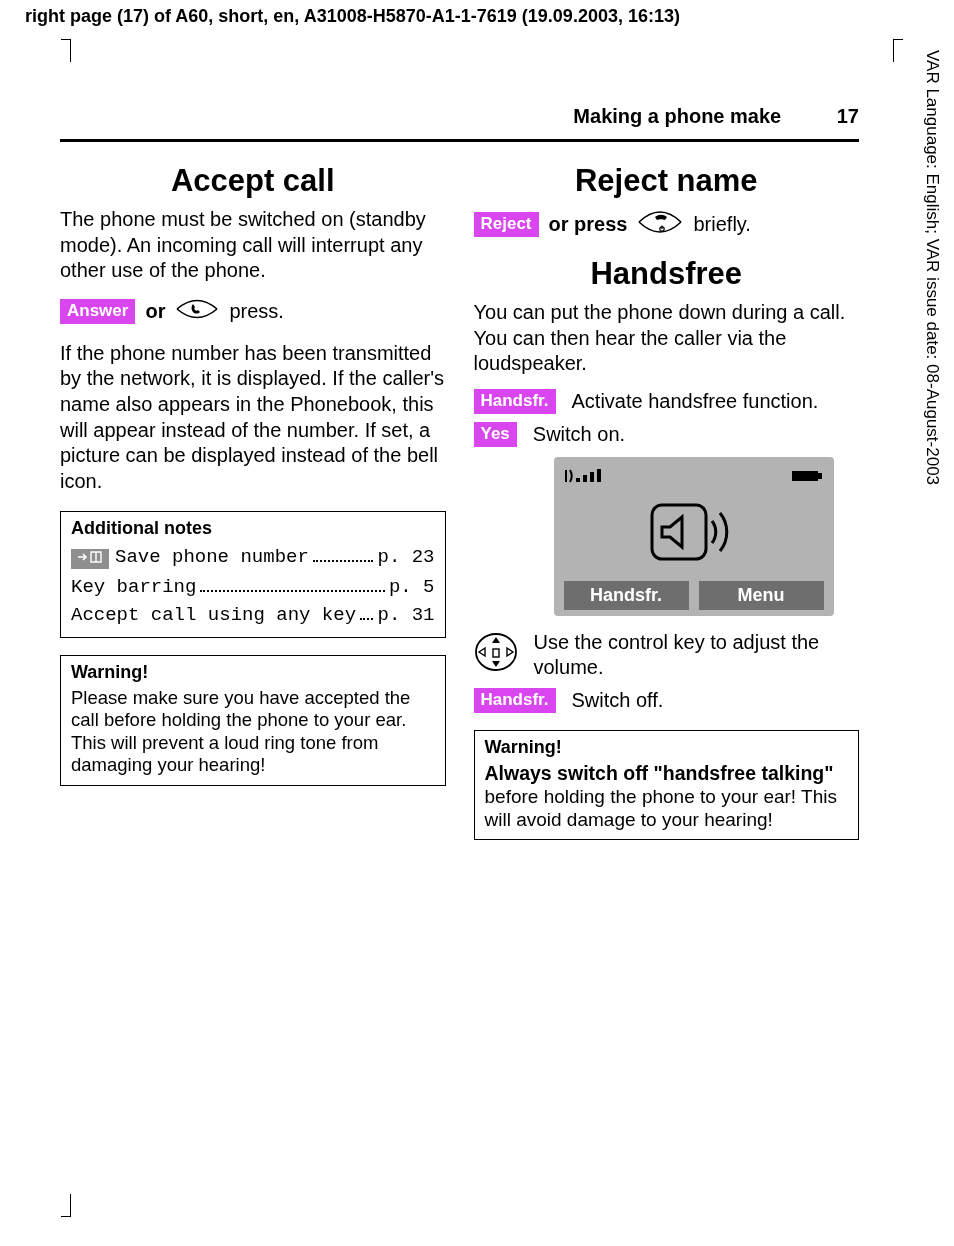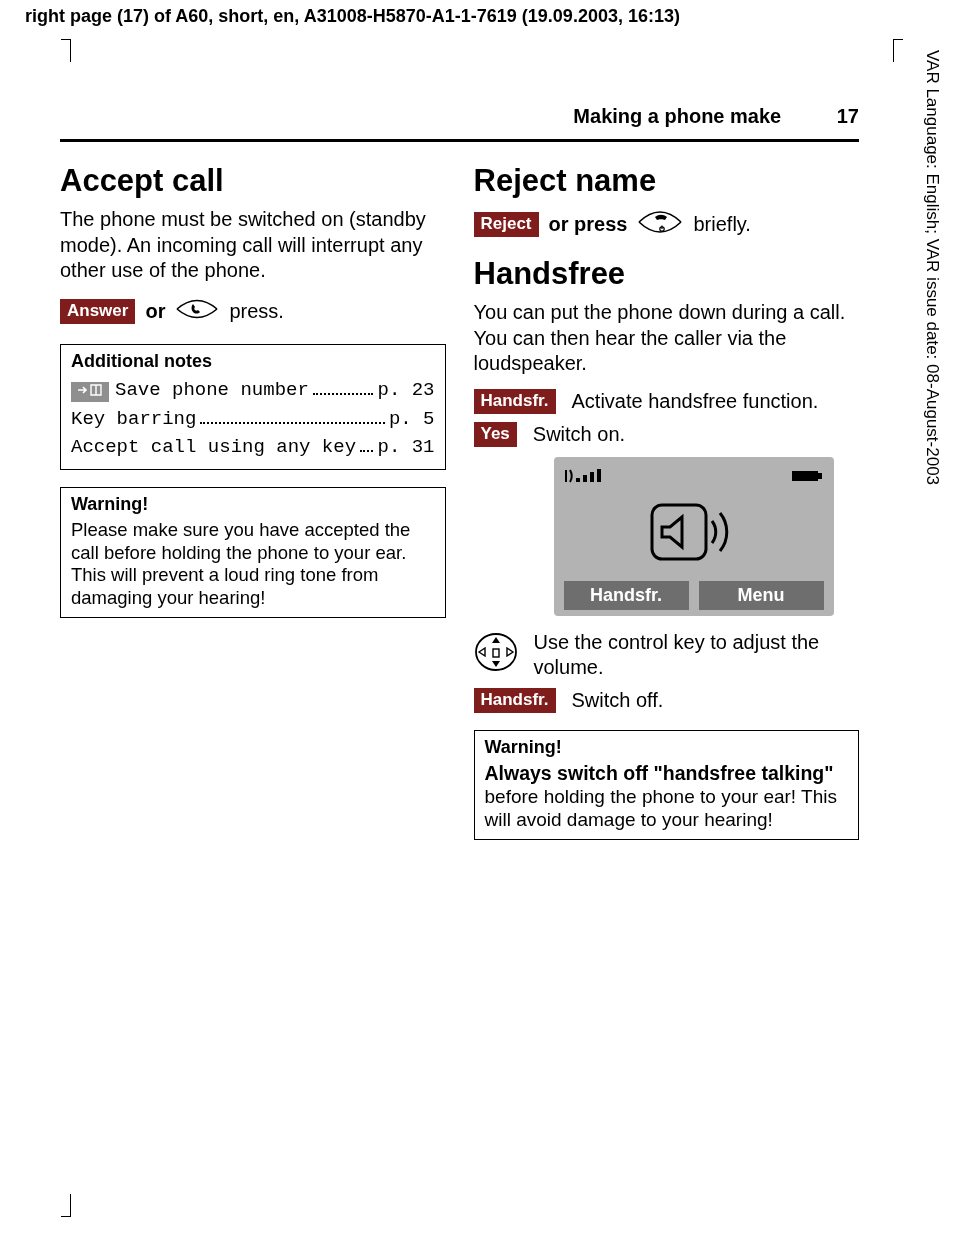--- a/index.html
+++ b/index.html
@@ -82,29 +82,30 @@
     gap: 28px;
   }
   .col {
     flex: 1;
     min-width: 0;
   }
   h1 {
     font-size: 31px;
     font-weight: 700;
     margin: 8px 0 8px 0;
+    text-align: center;
   }
   p.body {
     font-size: 20px;
     line-height: 1.28;
     margin: 6px 0 12px 0;
   }
   .soft-btn {
     display: inline-block;
-    background: #7f1d1d;
+    background: #d946ef;
     color: #fff;
     font-weight: 700;
     font-size: 17px;
     padding: 2px 7px 3px 7px;
     vertical-align: middle;
   }
   .inline-row {
     font-size: 20px;
     margin: 6px 0 14px 0;
     display: flex;
@@ -244,20 +245,21 @@
       <span class="phone-key">
         <svg width="44" height="26" viewBox="0 0 44 26">
           <path d="M2 13 Q22 -4 42 13" fill="none" stroke="#000" stroke-width="1.6"></path>
           <path d="M2 13 Q22 30 42 13" fill="none" stroke="#000" stroke-width="1.6"></path>
           <path d="M18 8 c-2 2 -2 6 0 8 c2 2 5 2 7 0 l-2 -2 c-1 1 -2 1 -3 0 c-1 -1 -1 -2 0 -3 z" fill="#000"></path>
         </svg>
       </span>
       <span>press.</span>
     </div>
 
+    <p class="body">If the phone number has been transmitted by the network, it is displayed. If the caller's name also appears in the Phonebook, this will appear instead of the number. If set, a picture can be displayed instead of the bell icon.</p>
 
     <div class="box">
       <div class="title">Additional notes</div>
       <div class="line">
         <span class="save-icon">
           <svg width="28" height="14" viewBox="0 0 28 14" style="vertical-align:-2px">
             <rect x="0" y="0" width="28" height="14" fill="#8f8f8f"></rect>
             <path d="M2 7 h8 m-3 -3 l3 3 l-3 3" stroke="#fff" stroke-width="1.6" fill="none"></path>
             <path d="M15 2 v10 h10 v-10 z M20 2 v10" stroke="#fff" stroke-width="1.4" fill="none"></path>
           </svg>

